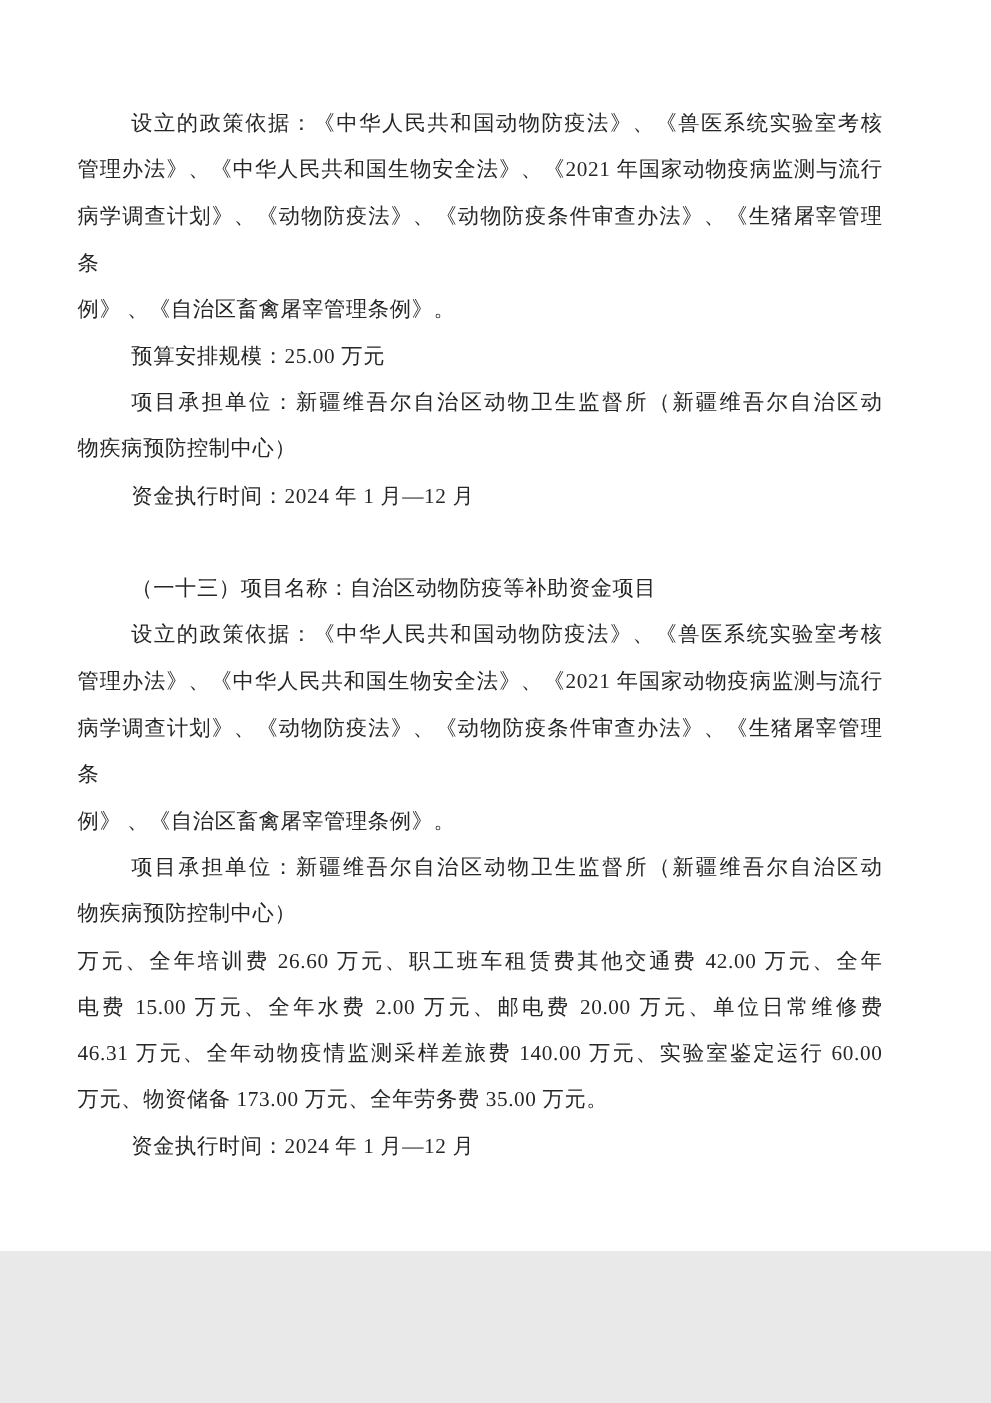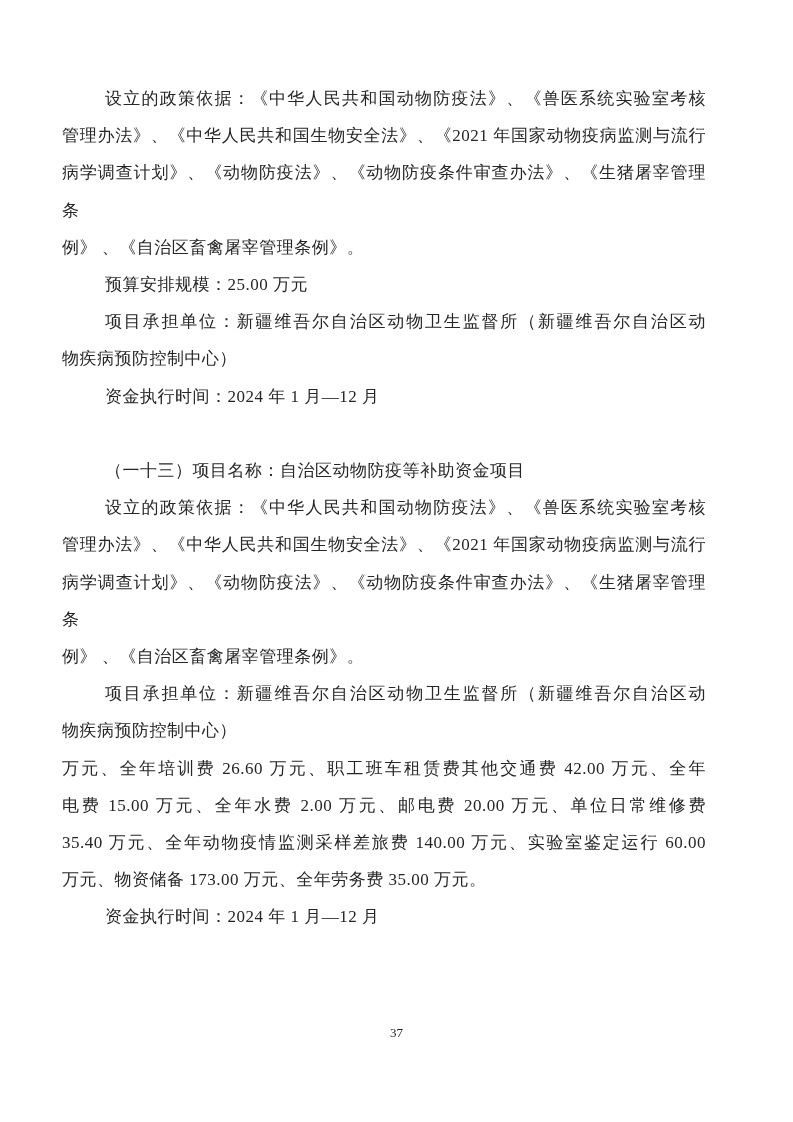--- a/index.html
+++ b/index.html
@@ -3,21 +3,21 @@
 <meta charset="utf-8">
 <style>
   html, body {
     margin: 0;
     padding: 0;
     background: #e9e9e9;
   }
   .page {
     position: relative;
     width: 793px;
-    height: 1122px;
+    height: 1001px;
     margin: 0 auto;
     background: #ffffff;
     overflow: hidden;
     font-family: "Liberation Serif", "DejaVu Serif", serif;
     color: #262626;
   }
   .content {
     position: absolute;
     left: 62px;
     top: 80px;
@@ -94,21 +94,21 @@
 
 
     <div class="para">
       <div class="line first just">项目承担单位：新疆维吾尔自治区动物卫生监督所（新疆维吾尔自治区动</div>
       <div class="line">物疾病预防控制中心）</div>
     </div>
 
     <div class="para">
       <div class="line just">万元、全年培训费 26.60 万元、职工班车租赁费其他交通费 42.00 万元、全年</div>
       <div class="line just">电费 15.00 万元、全年水费 2.00 万元、邮电费 20.00 万元、单位日常维修费</div>
-      <div class="line just">35.40 万元、全年动物疫情监测采样差旅费 140.00 万元、实验室鉴定运行 60.00</div>
+      <div class="line just">46.31 万元、全年动物疫情监测采样差旅费 140.00 万元、实验室鉴定运行 60.00</div>
       <div class="line">万元、物资储备 173.00 万元、全年劳务费 35.00 万元。</div>
     </div>
 
     <div class="para">
       <div class="line first">资金执行时间：2024 年 1 月—12 月</div>
     </div>
 
   </div>
 
   <div class="footer">

